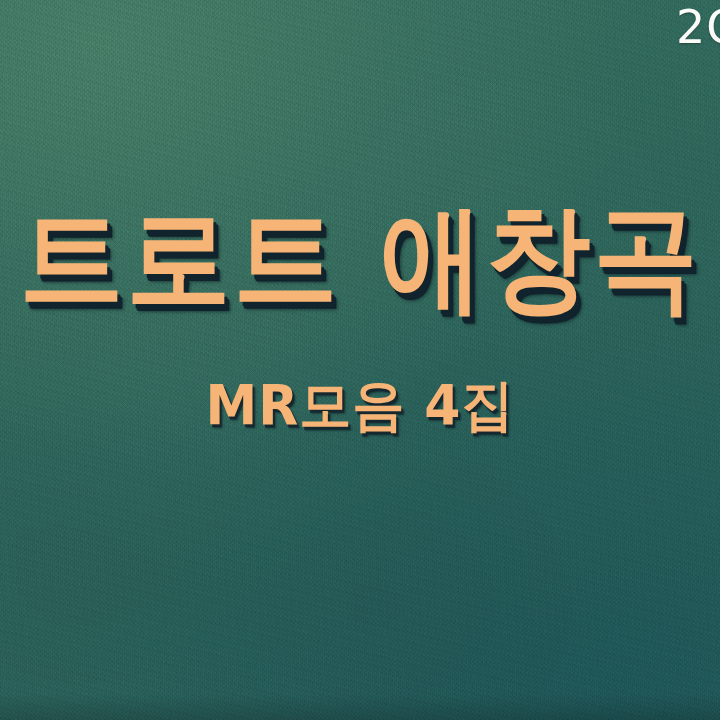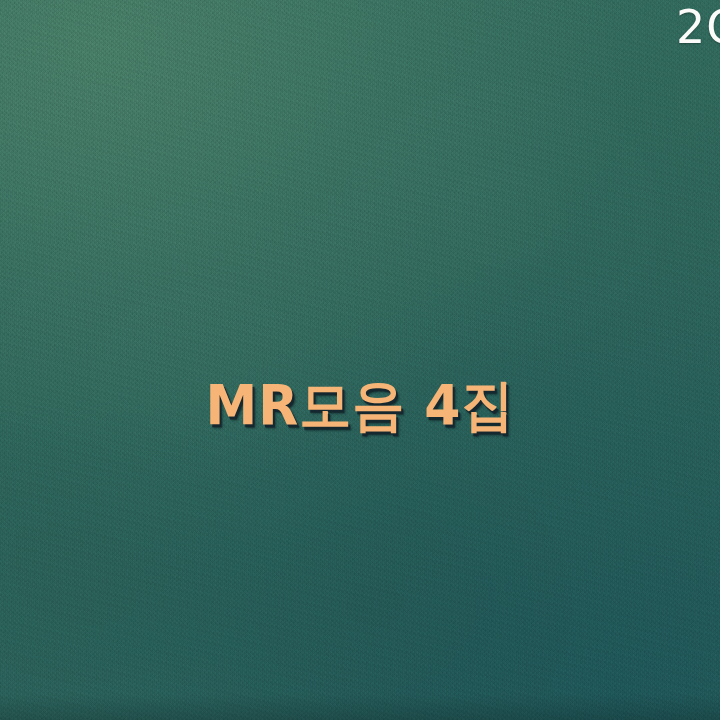--- a/index.html
+++ b/index.html
@@ -161,16 +161,19 @@
 <div id="cover">
 
   <div class="bg-tone t1"></div>
   <div class="bg-tone t2"></div>
   <div class="grain coarse"></div>
   <div class="grain"></div>
   <div class="edge-shade"></div>
 
   <div id="year-stamp">2O</div>
 
+  <div id="title-block">
+    <div id="album-title">트로트 애창곡</div>
+  </div>
 
   <div id="album-subtitle">MR모음 4집</div>
 
 </div>
 
 </body></html>

